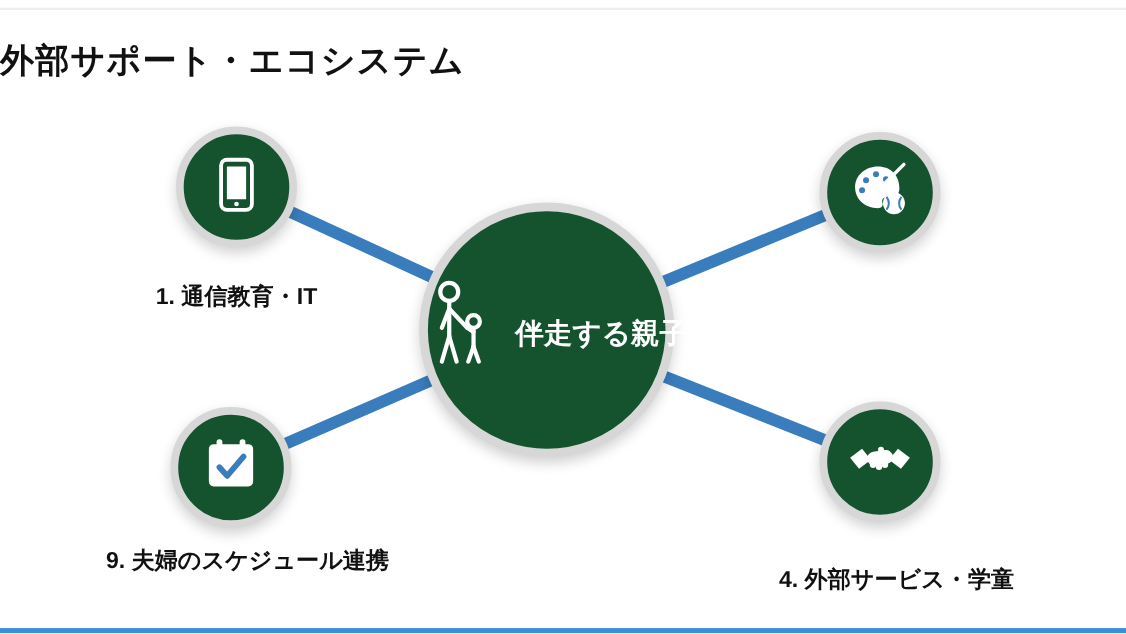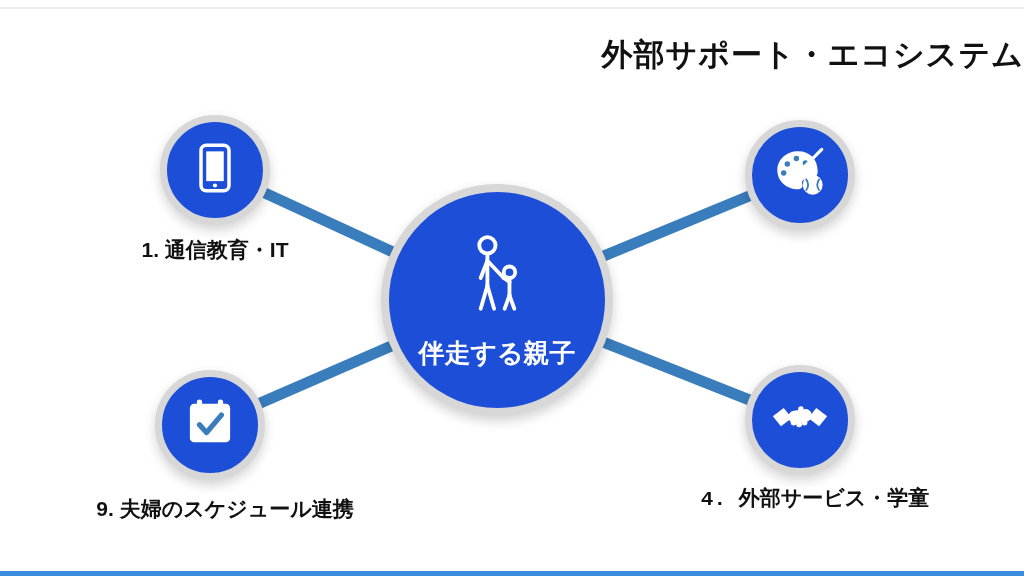--- a/index.html
+++ b/index.html
@@ -26,40 +26,40 @@
     left: 0; right: 0; bottom: 0;
     height: 5px;
     background: #3b8de0;
   }
   .title {
     position: absolute;
     top: 34px;
     left: 0;
     width: 100%;
     margin: 0;
-    text-align: right;
+    text-align: left;
     font-size: 31px;
     font-weight: 700;
     color: #111111;
     letter-spacing: 1px;
   }
   svg.connectors {
     position: absolute;
     left: 0; top: 0;
     width: 1024px;
     height: 576px;
   }
   .node {
     position: absolute;
     border-radius: 50%;
-    background: #1d4ed8;
+    background: #14532d;
     border: 7px solid #d7d7d7;
     box-shadow: 0 5px 12px rgba(0,0,0,0.18);
     display: flex;
-    flex-direction: column;
+    flex-direction: row;
     align-items: center;
     justify-content: center;
   }
   .sat {
     width: 96px;
     height: 96px;
   }
   .center-node {
     width: 216px;
     height: 216px;
@@ -79,24 +79,24 @@
     transform: translateX(-50%);
     font-size: 21px;
     font-weight: 700;
     color: #111111;
     white-space: nowrap;
   }
   #node1 { left: 160px; top: 115px; }
   #node2 { left: 745px; top: 120px; }
   #node3 { left: 155px; top: 370px; }
   #node4 { left: 745px; top: 365px; }
-  #label1 { left: 215px; top: 236px; }
+  #label1 { left: 215px; top: 255px; }
   #label2 { left: 820px; top: 250px; }
   #label3 { left: 225px; top: 495px; }
-  #label4 { left: 815px; top: 484px; font-family: Liberation Mono, monospace; }
+  #label4 { left: 815px; top: 513px; }
 </style>
 </head>
 <body>
 
 <div class="canvas">
 
   <div class="top-rule"></div>
 
   <h1 class="title">外部サポート・エコシステム</h1>
 

